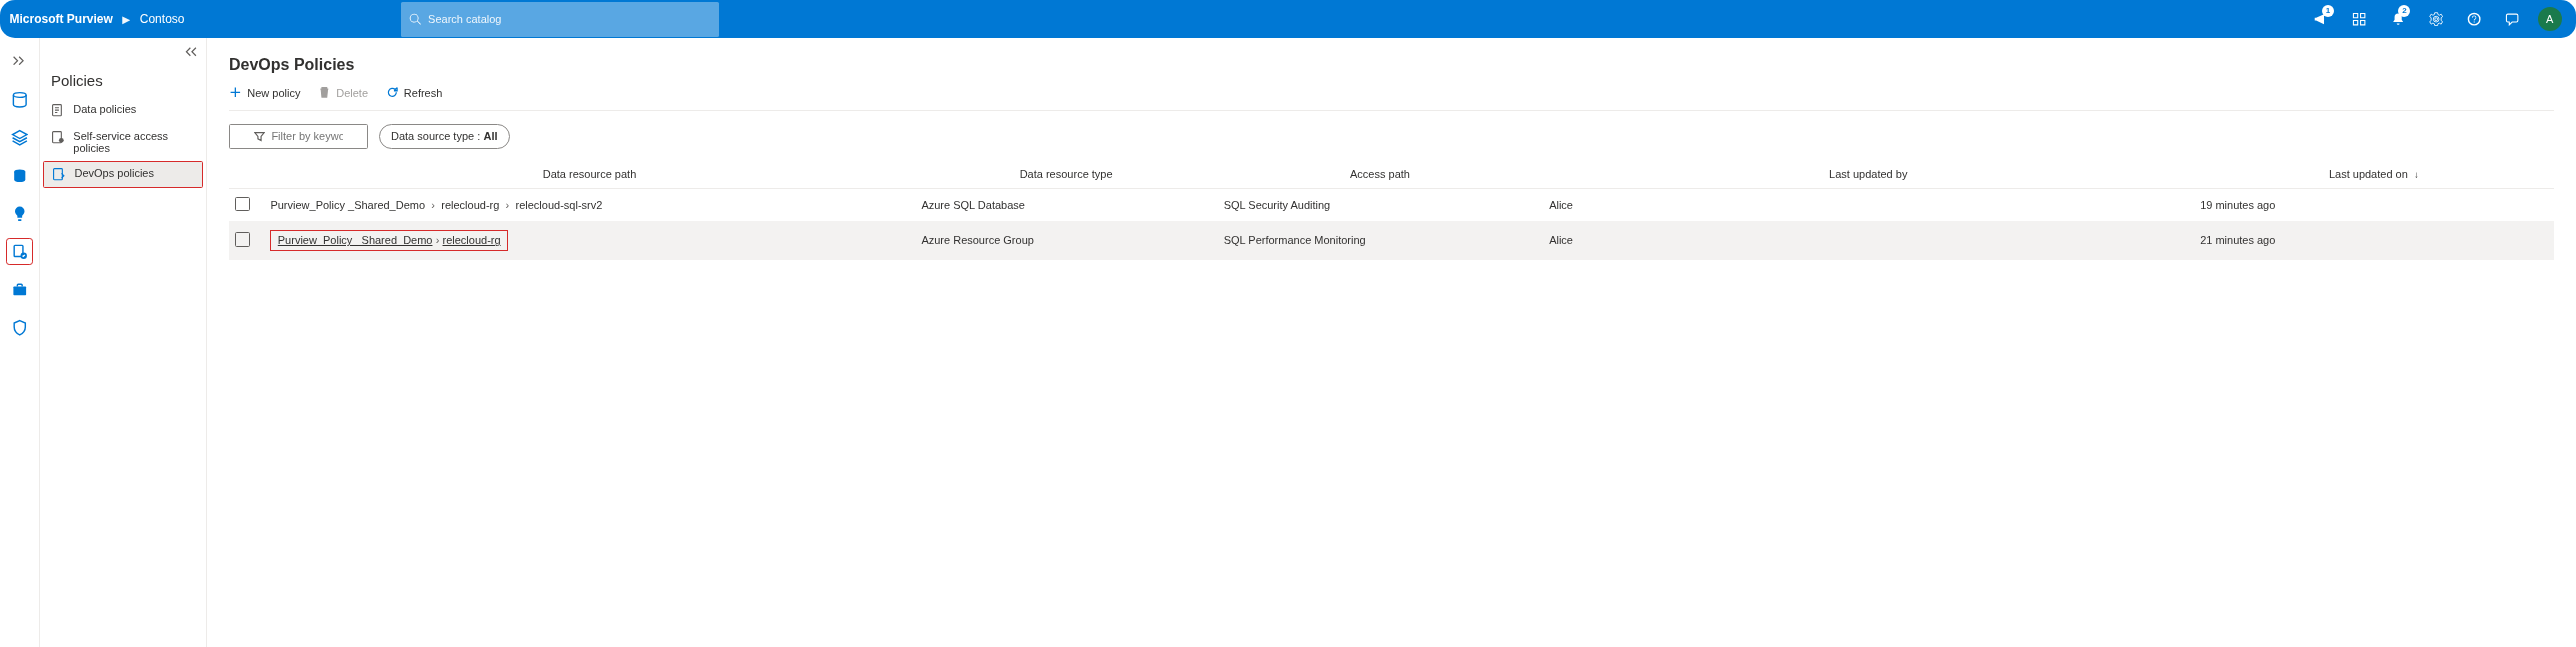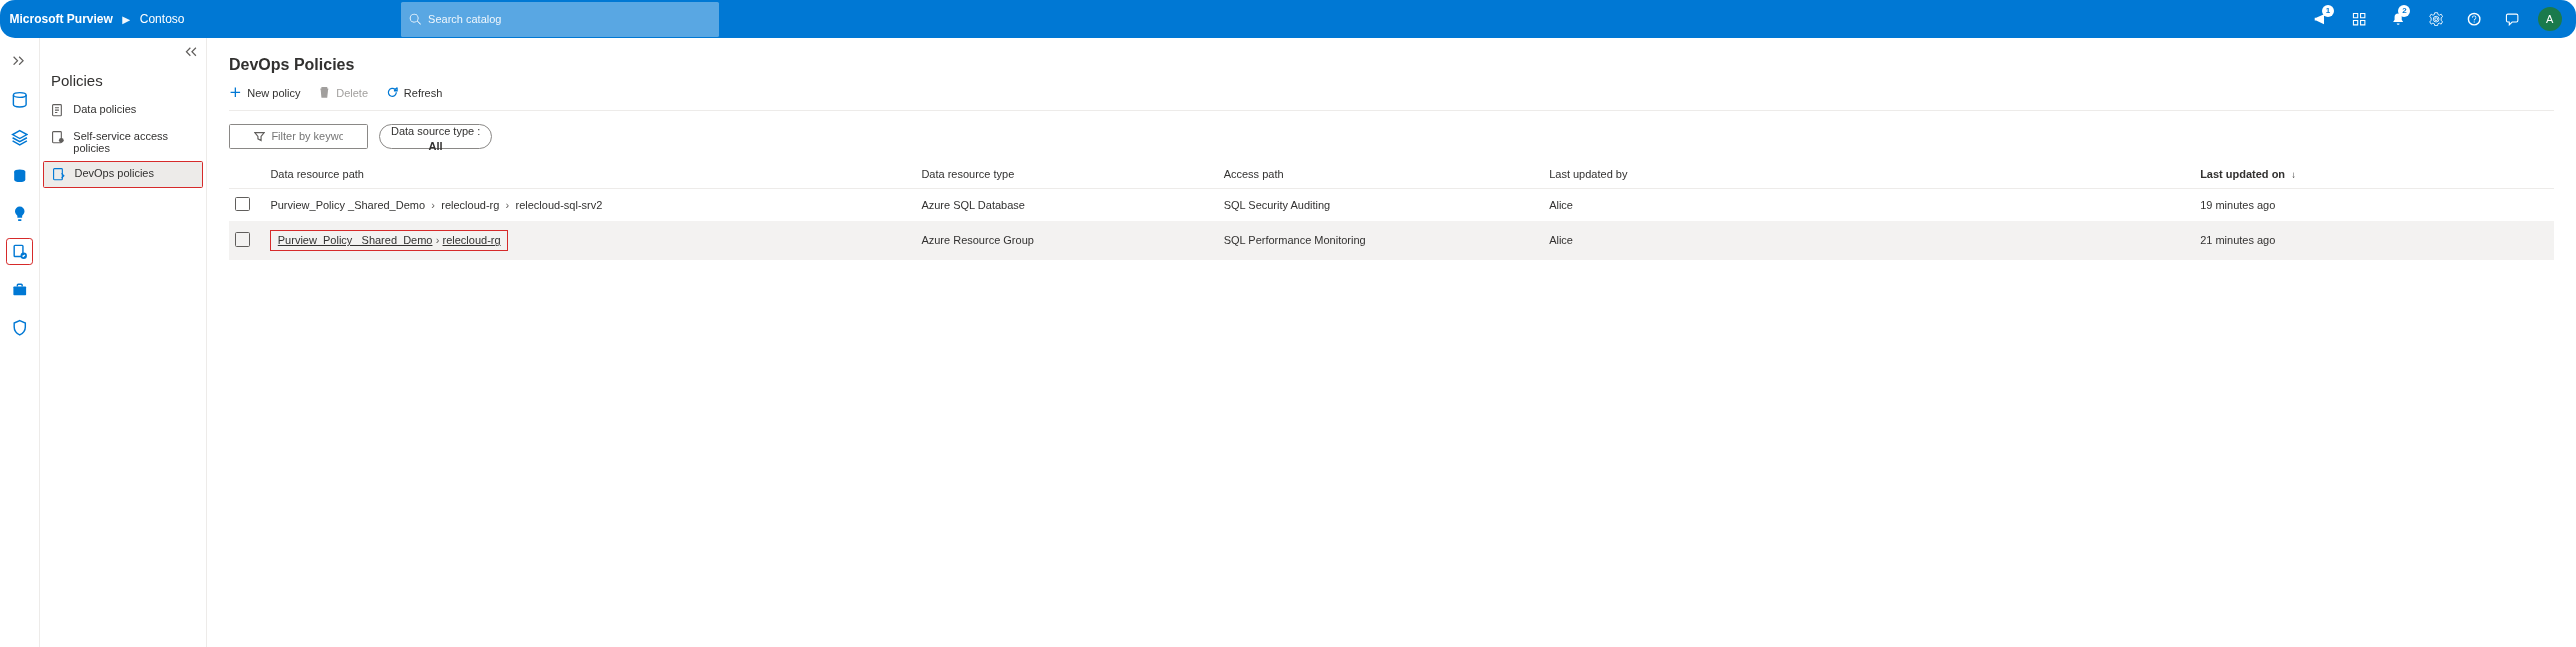--- a/index.html
+++ b/index.html
@@ -45,28 +45,28 @@
   .cmd { display: flex; align-items: center; gap: 5.6px; font-size: 11px; cursor: pointer; color: #323130; }
   .cmd svg { width: 12.7px; height: 12.7px; }
   .cmd.primary svg { stroke: #0078d4; }
   .cmd.disabled { color: #a19f9d; cursor: default; }
   .cmd.disabled svg { stroke: #a19f9d; fill: #a19f9d; }
 
   .filter-row { display:flex; align-items:center; gap: 11px; margin-bottom: 11px; }
   .filter-input { display:flex; align-items:center; gap:6.4px; border: 0.8px solid #8a8886; height: 25.4px; padding: 0 24px; width: 139px; border-radius: 1.6px; }
   .filter-input input { border: 0; outline: 0; font-size: 11px; width: 100%; }
   .filter-input svg { width: 11px; height: 11px; fill:none; stroke:#605e5c; stroke-width:1.5; flex-shrink:0;}
-  .pill { border: 0.8px solid #8a8886; border-radius: 12.7px; height: 25.4px; padding: 0 11px; display: flex; align-items: center; font-size: 11px; gap: 3.2px; cursor:pointer;flex-direction:column; }
+  .pill { border: 0.8px solid #8a8886; border-radius: 12.7px; height: 25.4px; padding: 0 11px; display: flex; align-items: center; font-size: 11px; gap: 3.2px; cursor:pointer; }
   .pill .val { font-weight: 600; }
 
   .count-line { font-size: 11px; color: #605e5c; margin-bottom: 14.3px; }
 
   table { width: 100%; border-collapse: collapse; }
-  th { text-align: left; font-weight: 400; font-size: 11px; color: #323130; padding: 8px 6.4px; border-bottom: 0.8px solid #edebe9; margin-top: 20px; }
-  th.sortable { cursor:pointer;font-weight:bold; }
+  th { text-align: center; font-weight: 400; font-size: 11px; color: #323130; padding: 8px 6.4px; border-bottom: 0.8px solid #edebe9; margin-top: 20px; }
+  th.sortable { cursor:pointer; }
   th .sort-arrow { margin-left: 3.2px; font-size: 9.5px; }
   td { font-size: 11px; padding: 8px 6.4px; border-bottom: 0.8px solid #f3f2f1; vertical-align: middle; }
   tr.row-hover td { background: #f3f2f1; }
   .chk { width: 35px; }
   .checkbox { width: 14.3px; height: 14.3px; border: 0.8px solid #605e5c; border-radius: 1.6px; display:inline-block; cursor:pointer; }
   .path-sep { color: #605e5c; margin: 0 3.2px; }
   .row-highlight-box { border: 0.8px solid #d62a2a; padding: 3.2px 6.4px; display: inline-flex; align-items:center; }
   .row-link { text-decoration: underline; cursor:pointer; color:#323130; }
 </style>
 </head>

